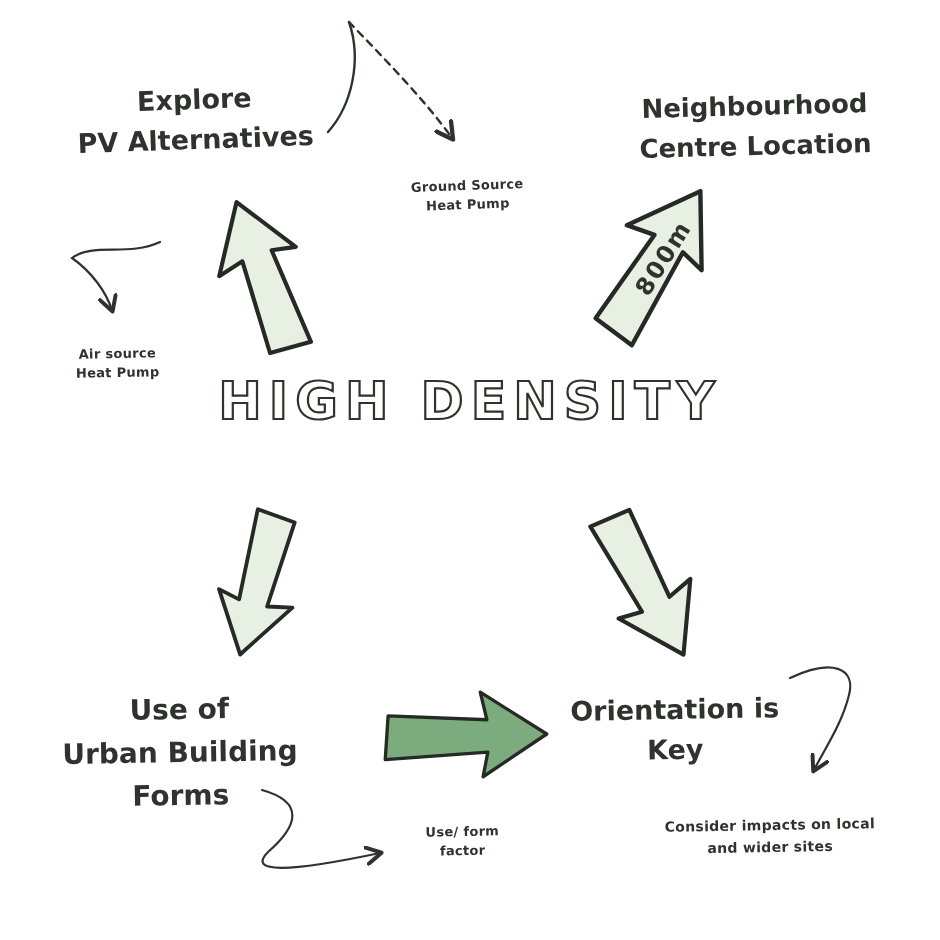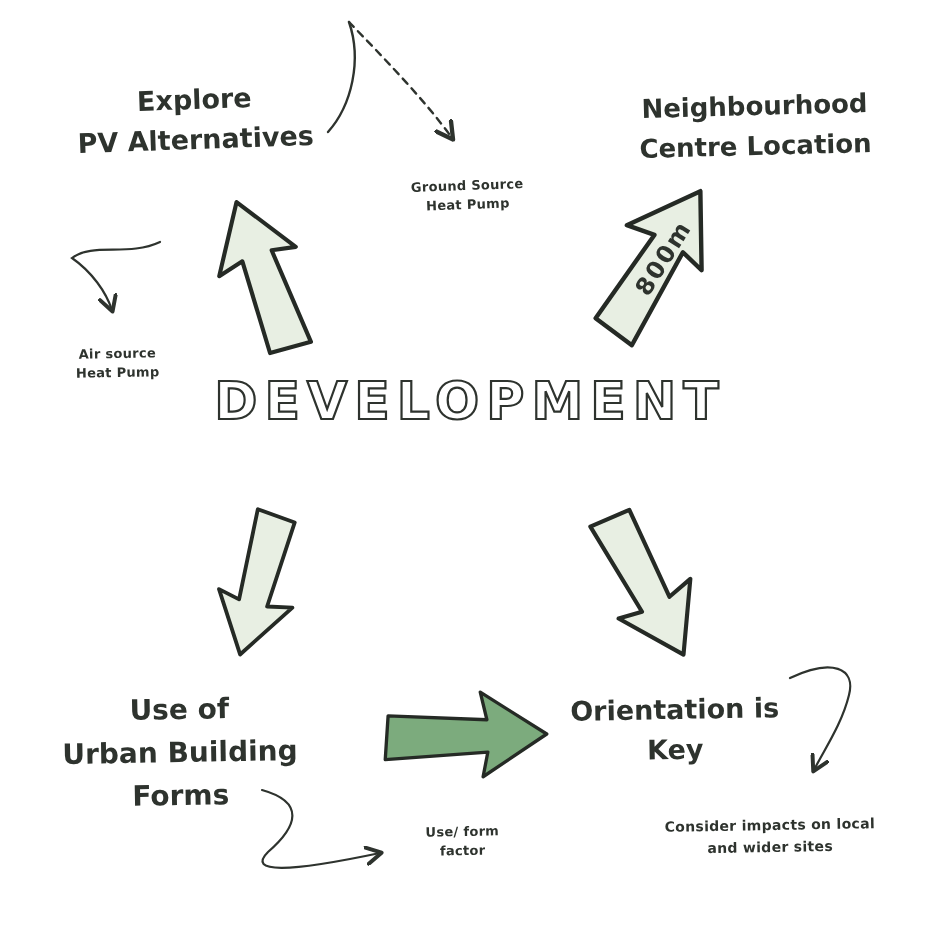--- a/index.html
+++ b/index.html
@@ -75,21 +75,21 @@
     <path d="M 349 22 C 378 52, 425 100, 452 138" fill="none" stroke="#2e332e" stroke-width="2.4" stroke-linecap="round" stroke-dasharray="7 6" marker-end="url(#ah)"></path>
 
     <path d="M 160 242 C 128 257, 93 242, 72 258 C 92 272, 106 292, 112 310" fill="none" stroke="#2e332e" stroke-width="2.2" stroke-linecap="round" marker-end="url(#ah)"></path>
 
     <path d="M 262 790 C 305 802, 298 826, 268 852 C 246 874, 290 872, 380 853" fill="none" stroke="#2e332e" stroke-width="2.2" stroke-linecap="round" marker-end="url(#ah)"></path>
 
     <path d="M 790 678 C 832 658, 856 668, 849 695 C 842 724, 824 750, 814 770" fill="none" stroke="#2e332e" stroke-width="2.2" stroke-linecap="round" marker-end="url(#ah)"></path>
   </svg>
 
   <div class="txt central-title">
-    <div>DEVELOPMENT</div>
+    <div>HIGH DENSITY</div>
   </div>
 
   <div class="txt node node-explore">
     <div>Explore</div>
     <div>PV Alternatives</div>
   </div>
 
   <div class="txt node node-neigh">
     <div>Neighbourhood</div>
     <div>Centre Location</div>

